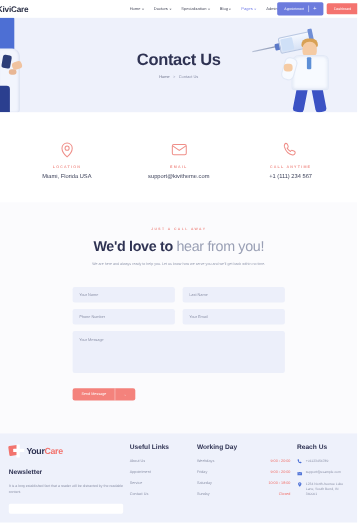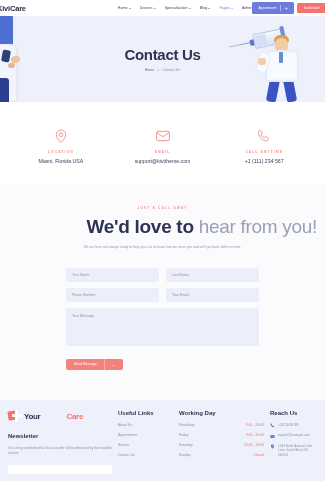--- a/index.html
+++ b/index.html
@@ -223,21 +223,21 @@
   .contact-sec {
     background:#fbfbfd;
     padding: 22px 8px 30px;
     text-align:center;
   }
   .eyebrow {
     font-size: 3.1px; letter-spacing: 1.3px; color:#f0918b; font-weight:700;
     text-transform: uppercase; margin-bottom: 6px;
   }
   .sec-title {
-    font-size: 19px; color:#9aa0b5; font-weight:400; letter-spacing:-.3px;text-align:right;
+    font-size: 13px; color:#9aa0b5; font-weight:400; letter-spacing:-.3px;
   }
   .sec-title b { color:#2f3353; font-weight:700; }
   .sec-sub {
     font-size: 3.3px; color:#9299ae; margin-top: 7px; line-height: 1.5;
     max-width: 230px; margin-left:auto; margin-right:auto;
   }
 
   .form { margin: 18px auto 0; width: 193px; }
   .frow { display:flex; gap: 7px; margin-bottom: 6px; }
   .field {
@@ -286,21 +286,21 @@
   }
   .flogo-mark .cr-h {
     position:absolute; left:3.5px; top:4.5px; width:10px; height:3px;
     background:#fff; border-radius:.5px;
   }
   .flogo-mark .blue {
     position:absolute; left:5px; top:2px; width:9px; height:11px;
     background:#4a6fd6; border-radius:1px 5px 1px 1px; z-index:-1;
   }
   .flogo-text { font-size:8px; font-weight:700; color:#2f3353; letter-spacing:-.3px; }
-  .flogo-text .care { color:#f2746e;padding-left:26px; }
+  .flogo-text .care { color:#f2746e; }
   .fheading { font-size:6px; font-weight:700; color:#2f3353; margin-bottom:7px; }
   .fdesc { font-size:3.2px; color:#8d93a9; line-height:1.6; }
   .news-input {
     margin-top:6px; height:9px; width:100%;
     background:#fff; border:none; border-radius:1.5px;
     font-size:3px; padding:0 4px; color:#9299ae;
     font-family:"Liberation Sans", sans-serif;
   }
   .fcol-links { width: 55px; }
   .flink { font-size:3.4px; color:#8d93a9; margin-bottom: 6px; }

